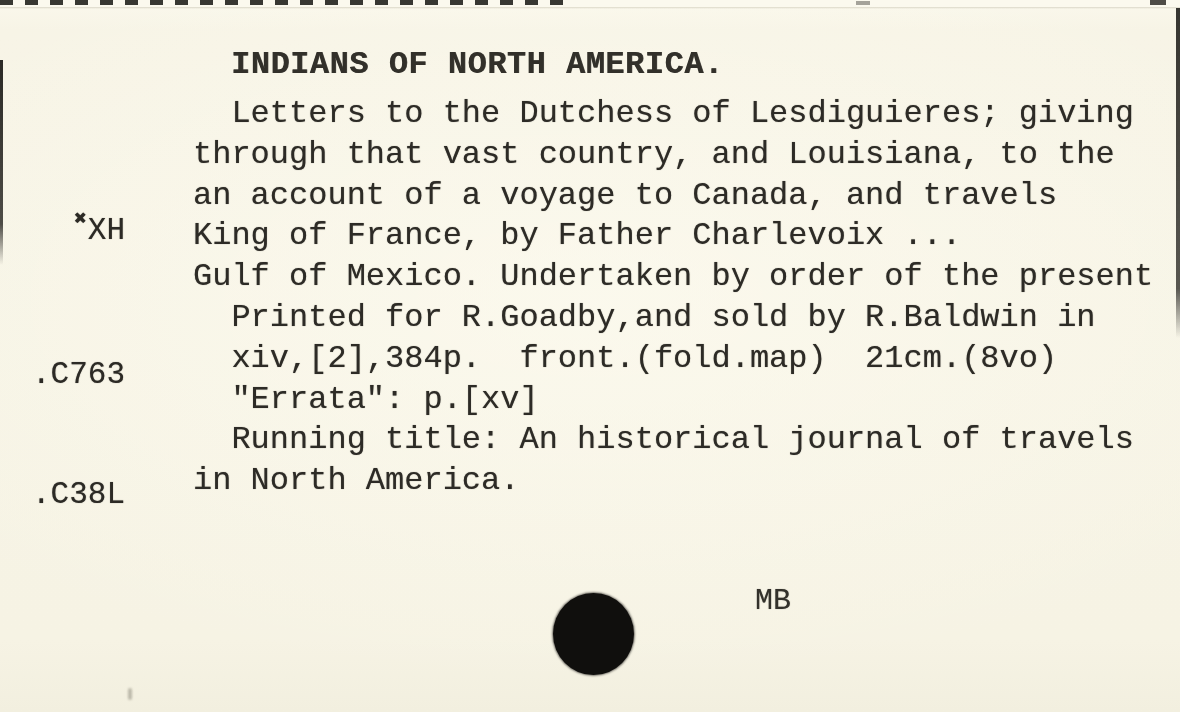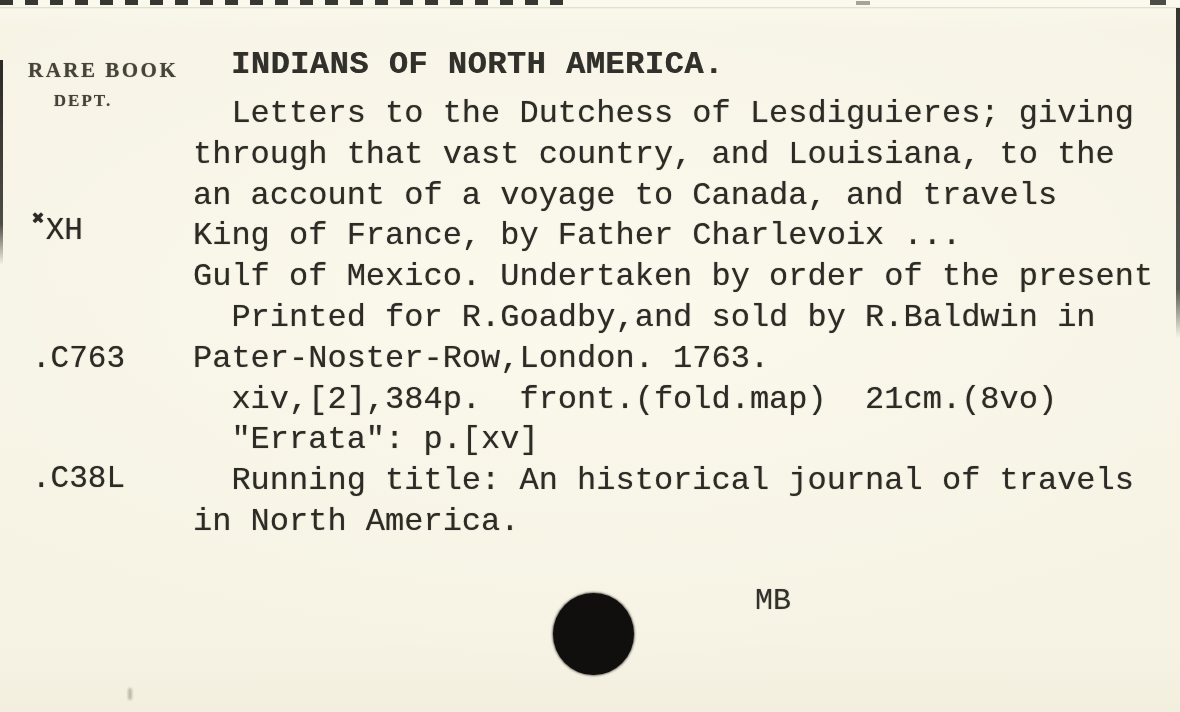--- a/index.html
+++ b/index.html
@@ -93,29 +93,30 @@
     margin-top: 8px;
   }
   .callnum {
     position: absolute;
     left: 32px; top: 120px;
     color: #2c2a25;
     font-size: 31px;
     line-height: 40px;
     text-shadow: 0 0 1px rgba(44,42,37,0.6);
     white-space: pre;
+    text-align: right;
   }
   .callnum .mark {
     display: inline-block;
     font-size: 21px;
     font-weight: bold;
     vertical-align: 14px;
     margin-right: 1px;
   }
-  .cn-line2 { margin-top: 8px; }
+  .cn-line2 { margin-top: 24px; }
   .heading {
     position: absolute;
     left: 231px; top: 46px;
     font-size: 32px;
     color: #32302a;
     letter-spacing: 0.5px;
     font-weight: 600;
     text-shadow: 0.5px 0 0.5px rgba(50,48,42,0.8);
     white-space: pre;
   }
@@ -158,41 +159,36 @@
 <div class="card">
 
   <div class="top-strip"></div>
   <div class="top-marks-left"></div>
   <div class="top-mark-mid"></div>
   <div class="top-mark-right"></div>
   <div class="crease"></div>
   <div class="edge-left"></div>
   <div class="edge-right"></div>
 
-  <div class="stamp">
-    <div class="stamp-line1">RARE BOOK</div>
-    <div class="stamp-line2">DEPT.</div>
-  </div>
 
   <div class="callnum">
     <div class="cn-line1"><span class="mark">✖</span><span>XH</span></div>
     <div class="cn-line2">.C763</div>
     <div class="cn-line3">.C38L</div>
   </div>
 
   <div class="heading">INDIANS OF NORTH AMERICA.</div>
 
   <div class="body-text">
     <div class="line">  Letters to the Dutchess of Lesdiguieres; giving</div>
     <div class="line">through that vast country, and Louisiana, to the</div>
     <div class="line">an account of a voyage to Canada, and travels</div>
     <div class="line">King of France, by Father Charlevoix ...</div>
     <div class="line">Gulf of Mexico. Undertaken by order of the present</div>
     <div class="line">  Printed for R.Goadby,and sold by R.Baldwin in</div>
-    <div class="line">Pater-Noster-Row,London. 1763.</div>
     <div class="line">  xiv,[2],384p.  front.(fold.map)  21cm.(8vo)</div>
     <div class="line">  "Errata": p.[xv]</div>
     <div class="line">  Running title: An historical journal of travels</div>
     <div class="line">in North America.</div>
   </div>
 
   <div class="initials">MB</div>
 
   <div class="punch-dot"></div>
   <div class="smudge"></div>

